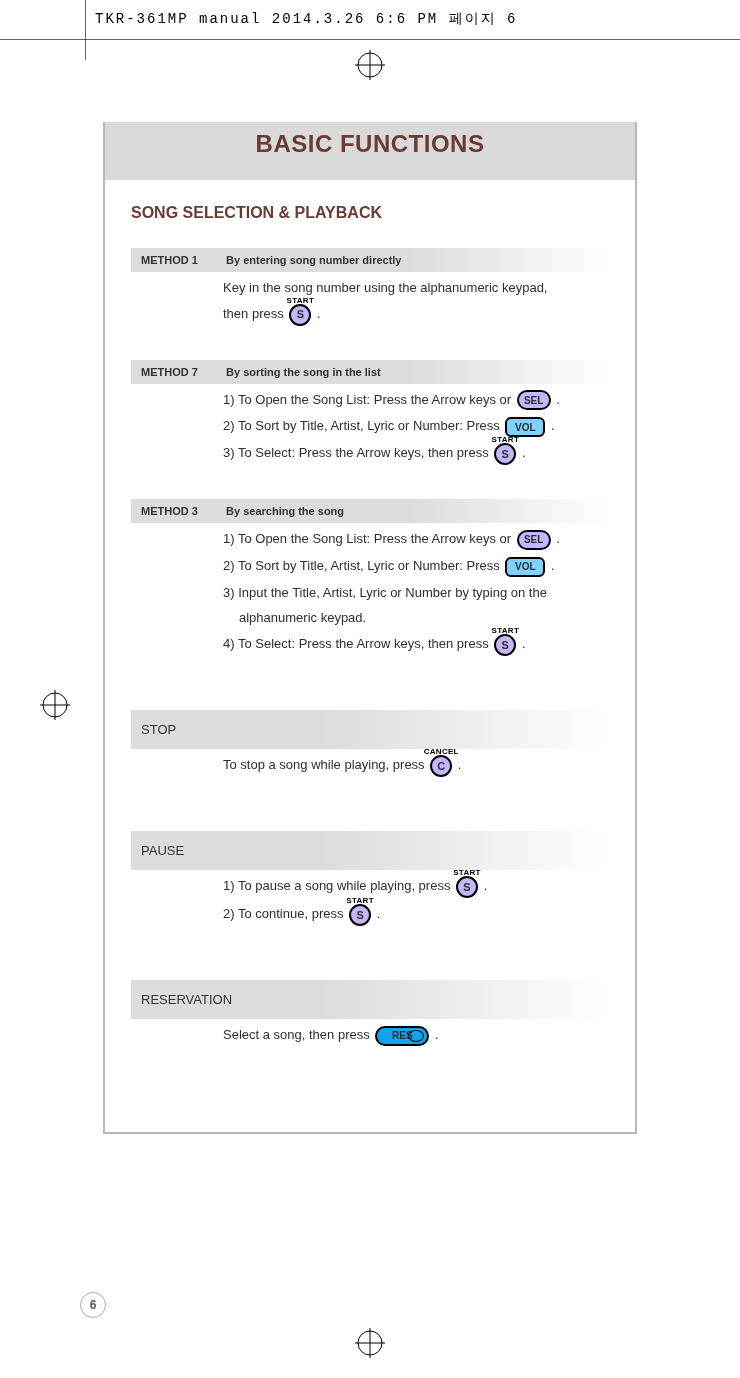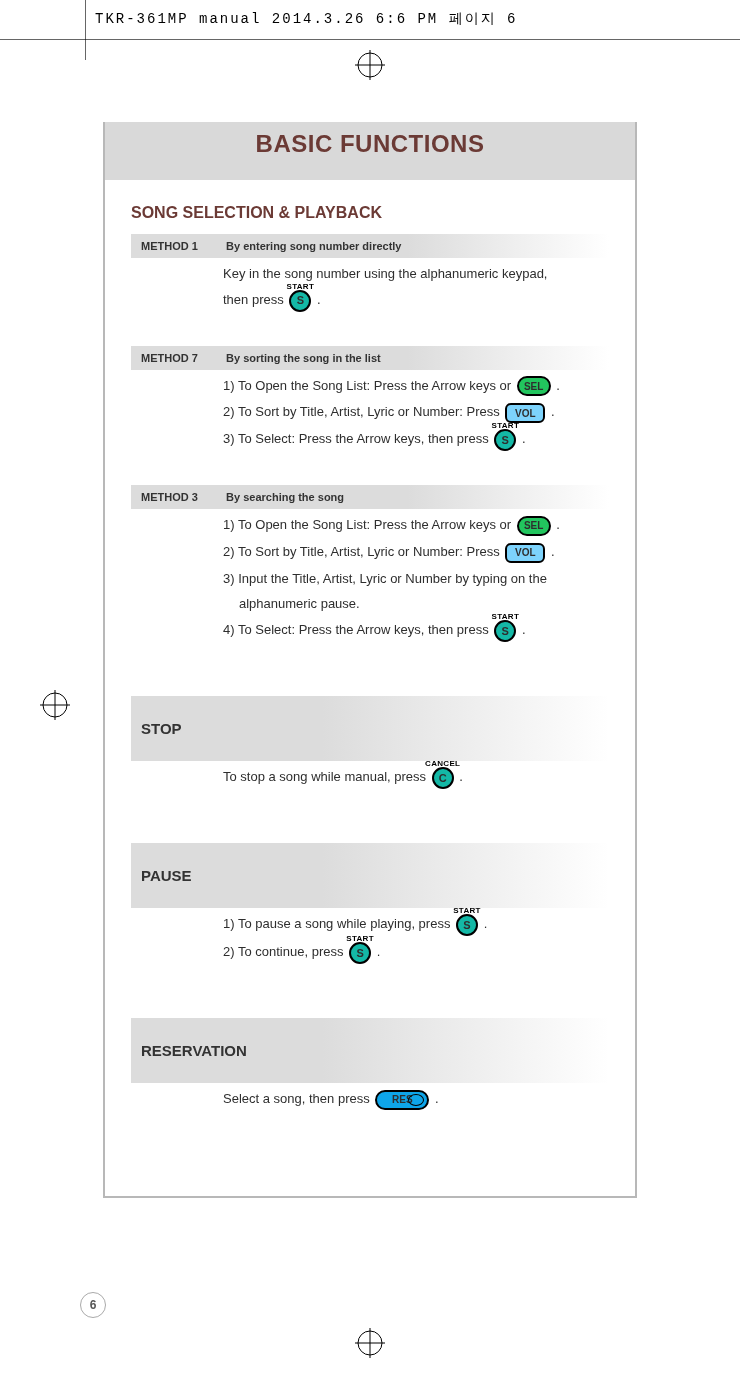--- a/index.html
+++ b/index.html
@@ -41,69 +41,69 @@
     text-align: center;
     padding: 8px 10px 22px;
   }
   .title-bar h1 {
     font-size: 24px; font-weight: 700; color: #6b3a35;
     letter-spacing: 0.5px;
   }
   .content { padding: 24px 26px 40px; }
   .sec-title {
     font-size: 16px; font-weight: 700; color: #6b3a35;
-    margin-bottom: 12px;
+    margin-bottom: 26px;
   }
   .method-row {
     background: linear-gradient(to right, #dcdcdc 0%, #dcdcdc 58%, rgba(220,220,220,0) 100%);
     padding: 6px 10px;
     font-size: 11px; font-weight: 700; color: #333;
     margin-top: 8px;
   }
   .method-row .mlabel { display: inline-block; width: 82px; }
   .body-line {
     font-size: 13px; color: #2e2e2e;
     padding: 6px 0 0 92px;
     line-height: 1.5;
     position: relative;
   }
   .indent-sub { padding-left: 108px; }
   .block-gap { height: 26px; }
   .stop-gap  { height: 46px; }
   .sub-header {
     background: linear-gradient(to right, #dcdcdc 0%, #dcdcdc 40%, rgba(220,220,220,0) 100%);
-    padding: 24px 10px;
-    font-size: 15px; font-weight: 700; color: #333;
+    padding: 12px 10px;
+    font-size: 13px; font-weight: 400; color: #333;
     margin-top: 8px;
   }
   .btn-icon {
     display: inline-block;
     vertical-align: middle;
     position: relative;
     margin: 0 2px;
   }
   .btn-circle {
     display:inline-flex; align-items:center; justify-content:center;
     width: 22px; height: 22px;
     border: 2px solid #000; border-radius: 50%;
     font-size: 11px; font-weight: 700;
-    background:#14b8a6;
+    background:#c4b5fd;
     position: relative;
   }
   .btn-toplabel {
     position: absolute; top: -11px; left: 50%; transform: translateX(-50%);
     font-size: 8px; font-weight: 900; letter-spacing: 0.3px; color:#000;
     white-space: nowrap;
   }
   .btn-oval {
     display:inline-flex; align-items:center; justify-content:center;
     min-width: 34px; height: 20px;
     border: 2px solid #000; border-radius: 10px;
     font-size: 10px; font-weight: 900;
-    background:#22c55e; padding: 0 0;
+    background:#c4b5fd; padding: 0 0;
   }
   .btn-rect {
     display:inline-flex; align-items:center; justify-content:center;
     min-width: 40px; height: 20px;
     border: 2px solid #000; border-radius: 6px;
     font-size: 10px; font-weight: 900;
     background:#7dd3fc; padding: 0 6px;
   }
   .btn-rectres {
     display:inline-flex; align-items:center; justify-content:center;
@@ -214,37 +214,37 @@
       <span>1) To Open the Song List: Press the Arrow keys or </span>
       <span class="btn-icon"><span class="btn-oval">SEL</span></span>
       <span> .</span>
     </div>
     <div class="body-line">
       <span>2) To Sort by Title, Artist, Lyric or Number: Press </span>
       <span class="btn-icon"><span class="btn-rect">VOL</span></span>
       <span> .</span>
     </div>
     <div class="body-line">3) Input the Title, Artist, Lyric or Number by typing on the</div>
-    <div class="body-line indent-sub">alphanumeric pause.</div>
+    <div class="body-line indent-sub">alphanumeric keypad.</div>
     <div class="body-line">
       <span>4) To Select: Press the Arrow keys, then press </span>
       <span class="btn-icon">
         <span class="btn-circle">
             <span class="btn-toplabel">START</span>
             <span>S</span>
           </span>
       </span>
       <span> .</span>
     </div>
 
     <div class="stop-gap"></div>
 
     <div class="sub-header">STOP</div>
     <div class="body-line">
-      <span>To stop a song while manual, press </span>
+      <span>To stop a song while playing, press </span>
       <span class="btn-icon">
         <span class="btn-circle">
             <span class="btn-toplabel">CANCEL</span>
             <span>C</span>
           </span>
       </span>
       <span> .</span>
     </div>
 
     <div class="stop-gap"></div>

